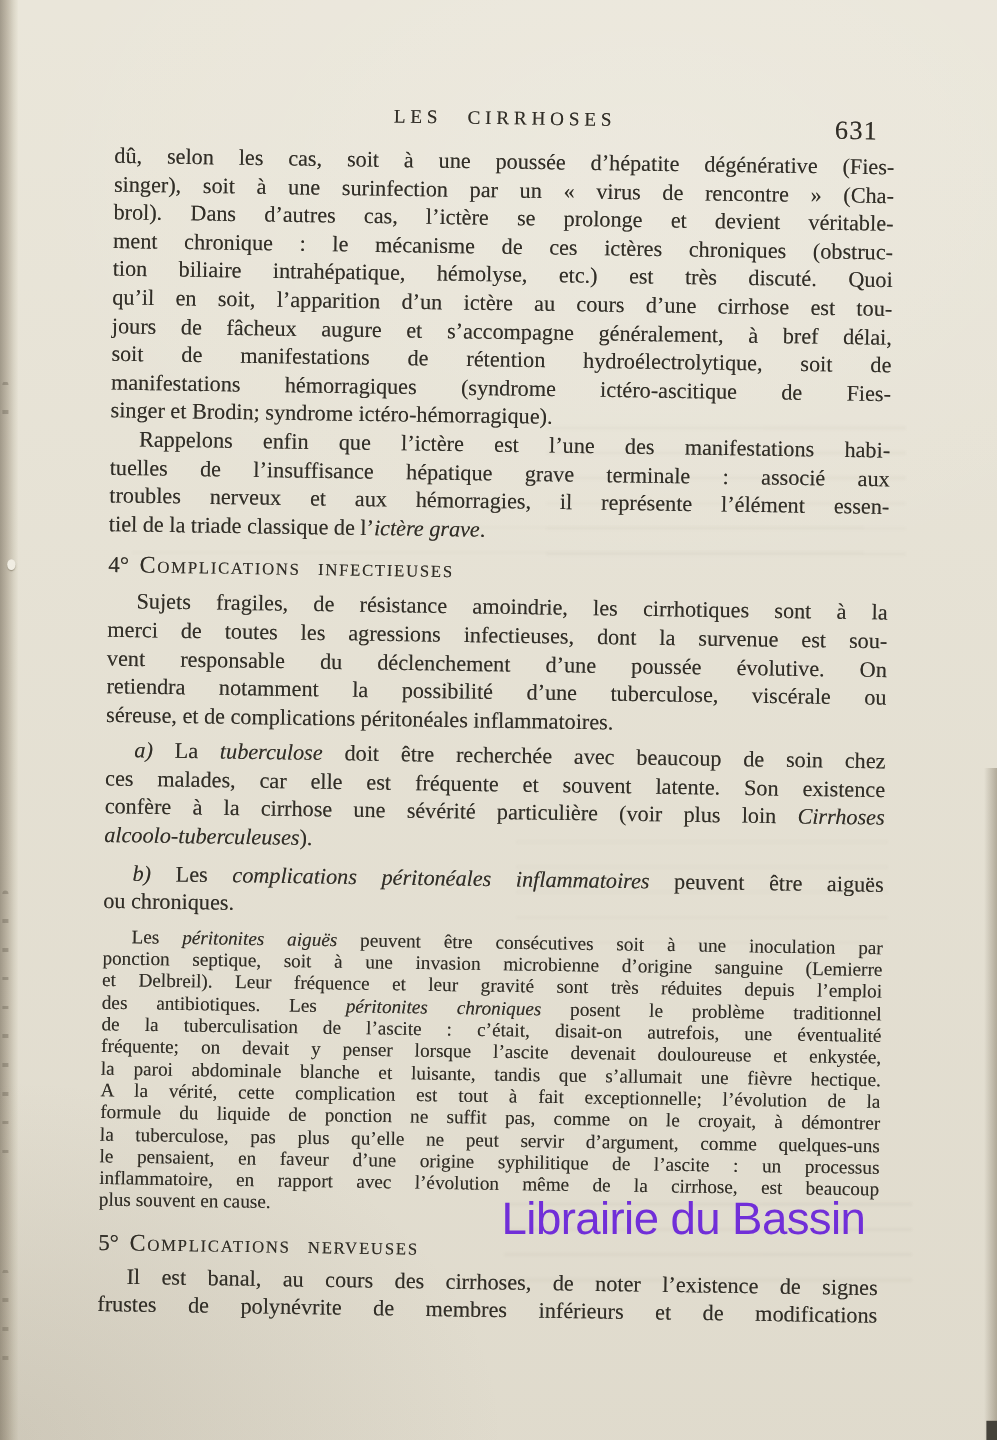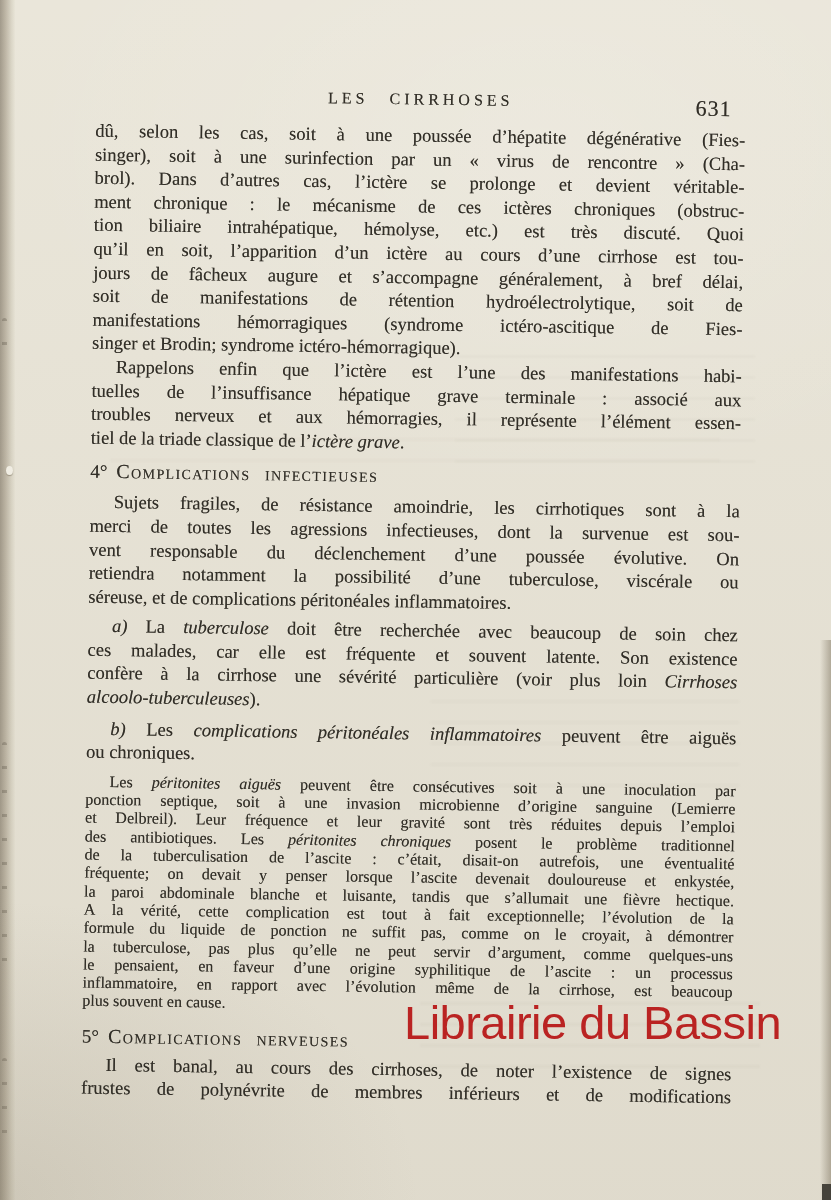--- a/index.html
+++ b/index.html
@@ -41,23 +41,23 @@
   .line.last{text-align-last:left;}
   .line.indent{text-indent:24px;}
   .para.small .line{font-size:16px;line-height:18.3px;}
   .it{font-style:italic;}
   .heading{margin:10px 0 8px;font-size:19px;}
   .hnum{margin-right:9px;}
   .htitle{font-variant:small-caps;letter-spacing:1.4px;word-spacing:8px;font-size:20px;}
   .mt1{margin-top:4px;} .mt2{margin-top:6px;} .mt3{margin-top:8px;}
   .h5m{margin:14px 0 6px;}
   
-  .watermark{position:absolute;left:404px;top:995px;width:400px;
-    font-family:"Liberation Sans",sans-serif;font-size:47px;font-weight:400;
-    color:#b91c1c;letter-spacing:-.5px;white-space:nowrap;opacity:.96;}
+  .watermark{position:absolute;left:418px;top:995px;width:400px;
+    font-family:"Liberation Sans",sans-serif;font-size:38px;font-weight:400;
+    color:#6d28d9;letter-spacing:-.5px;white-space:nowrap;opacity:.96;}
 </style>
 </head>
 <body>
 
 <div class="photo">
 
   <div class="edge-left"></div>
   <div class="edge-mark" style="left:2px;top:318px;height:40px;"></div>
   <div class="edge-mark" style="left:2px;top:742px;height:235px;"></div>
   <div class="edge-mark" style="left:2px;top:1058px;height:80px;"></div>

